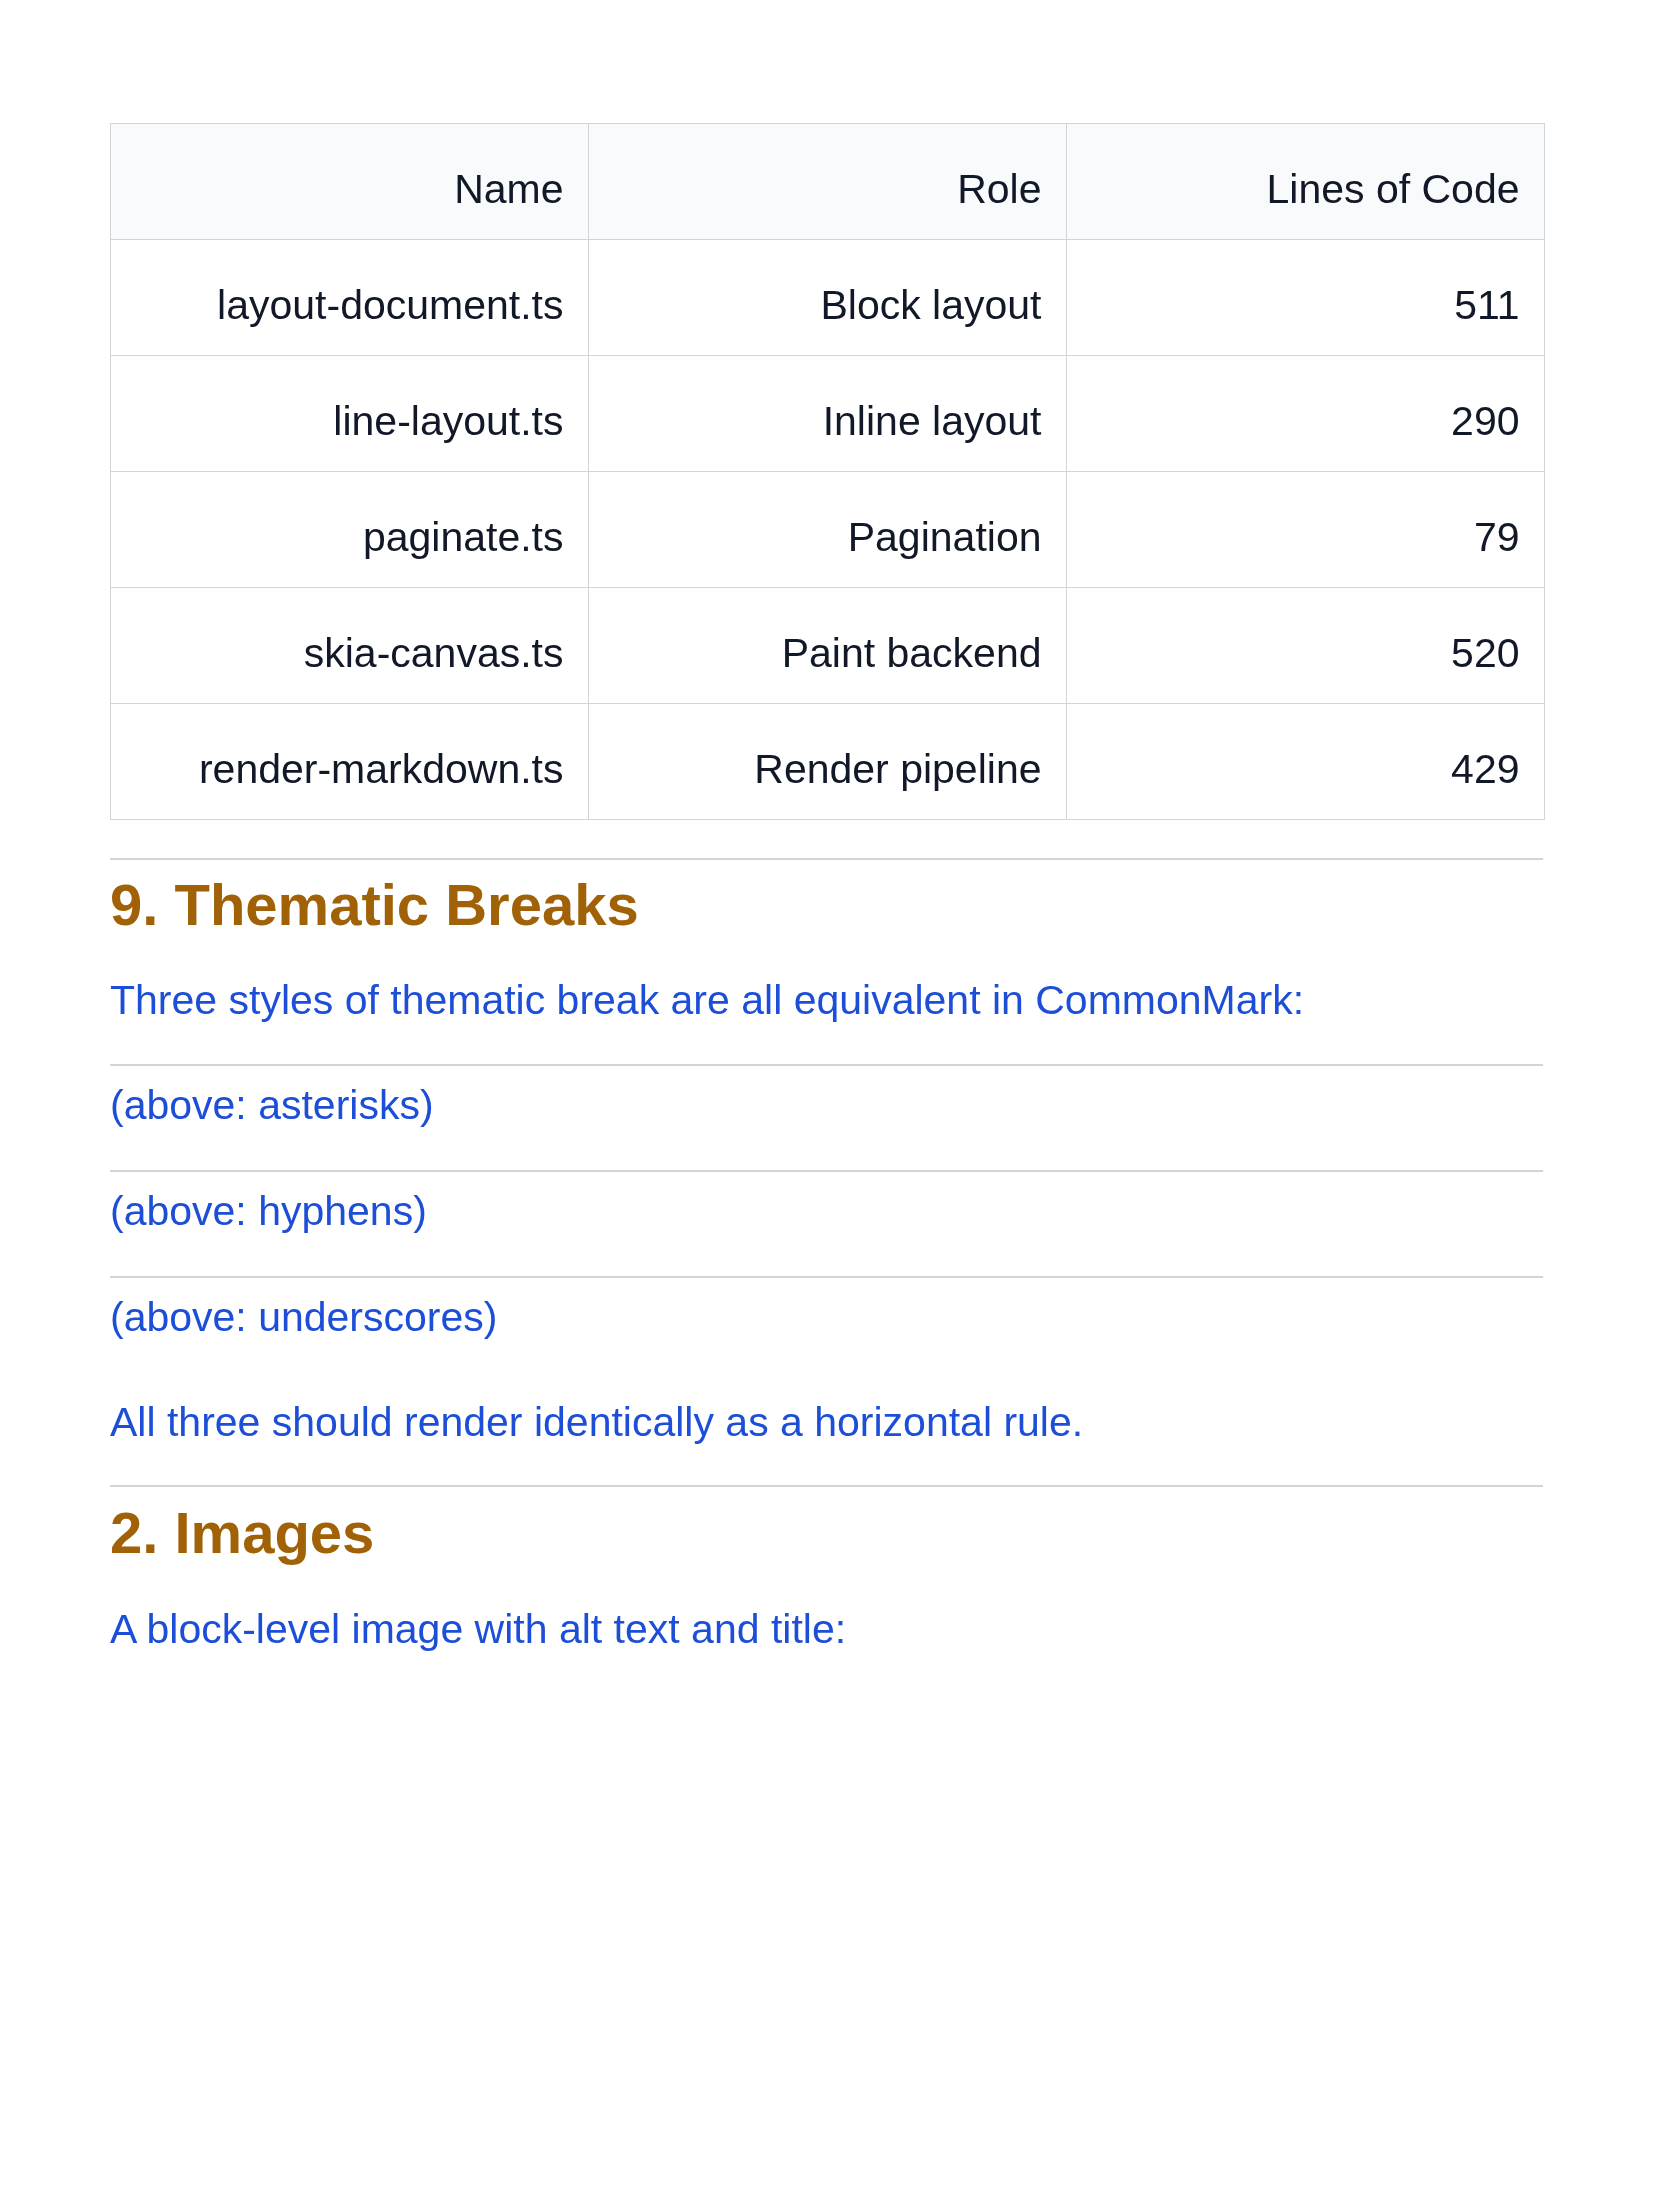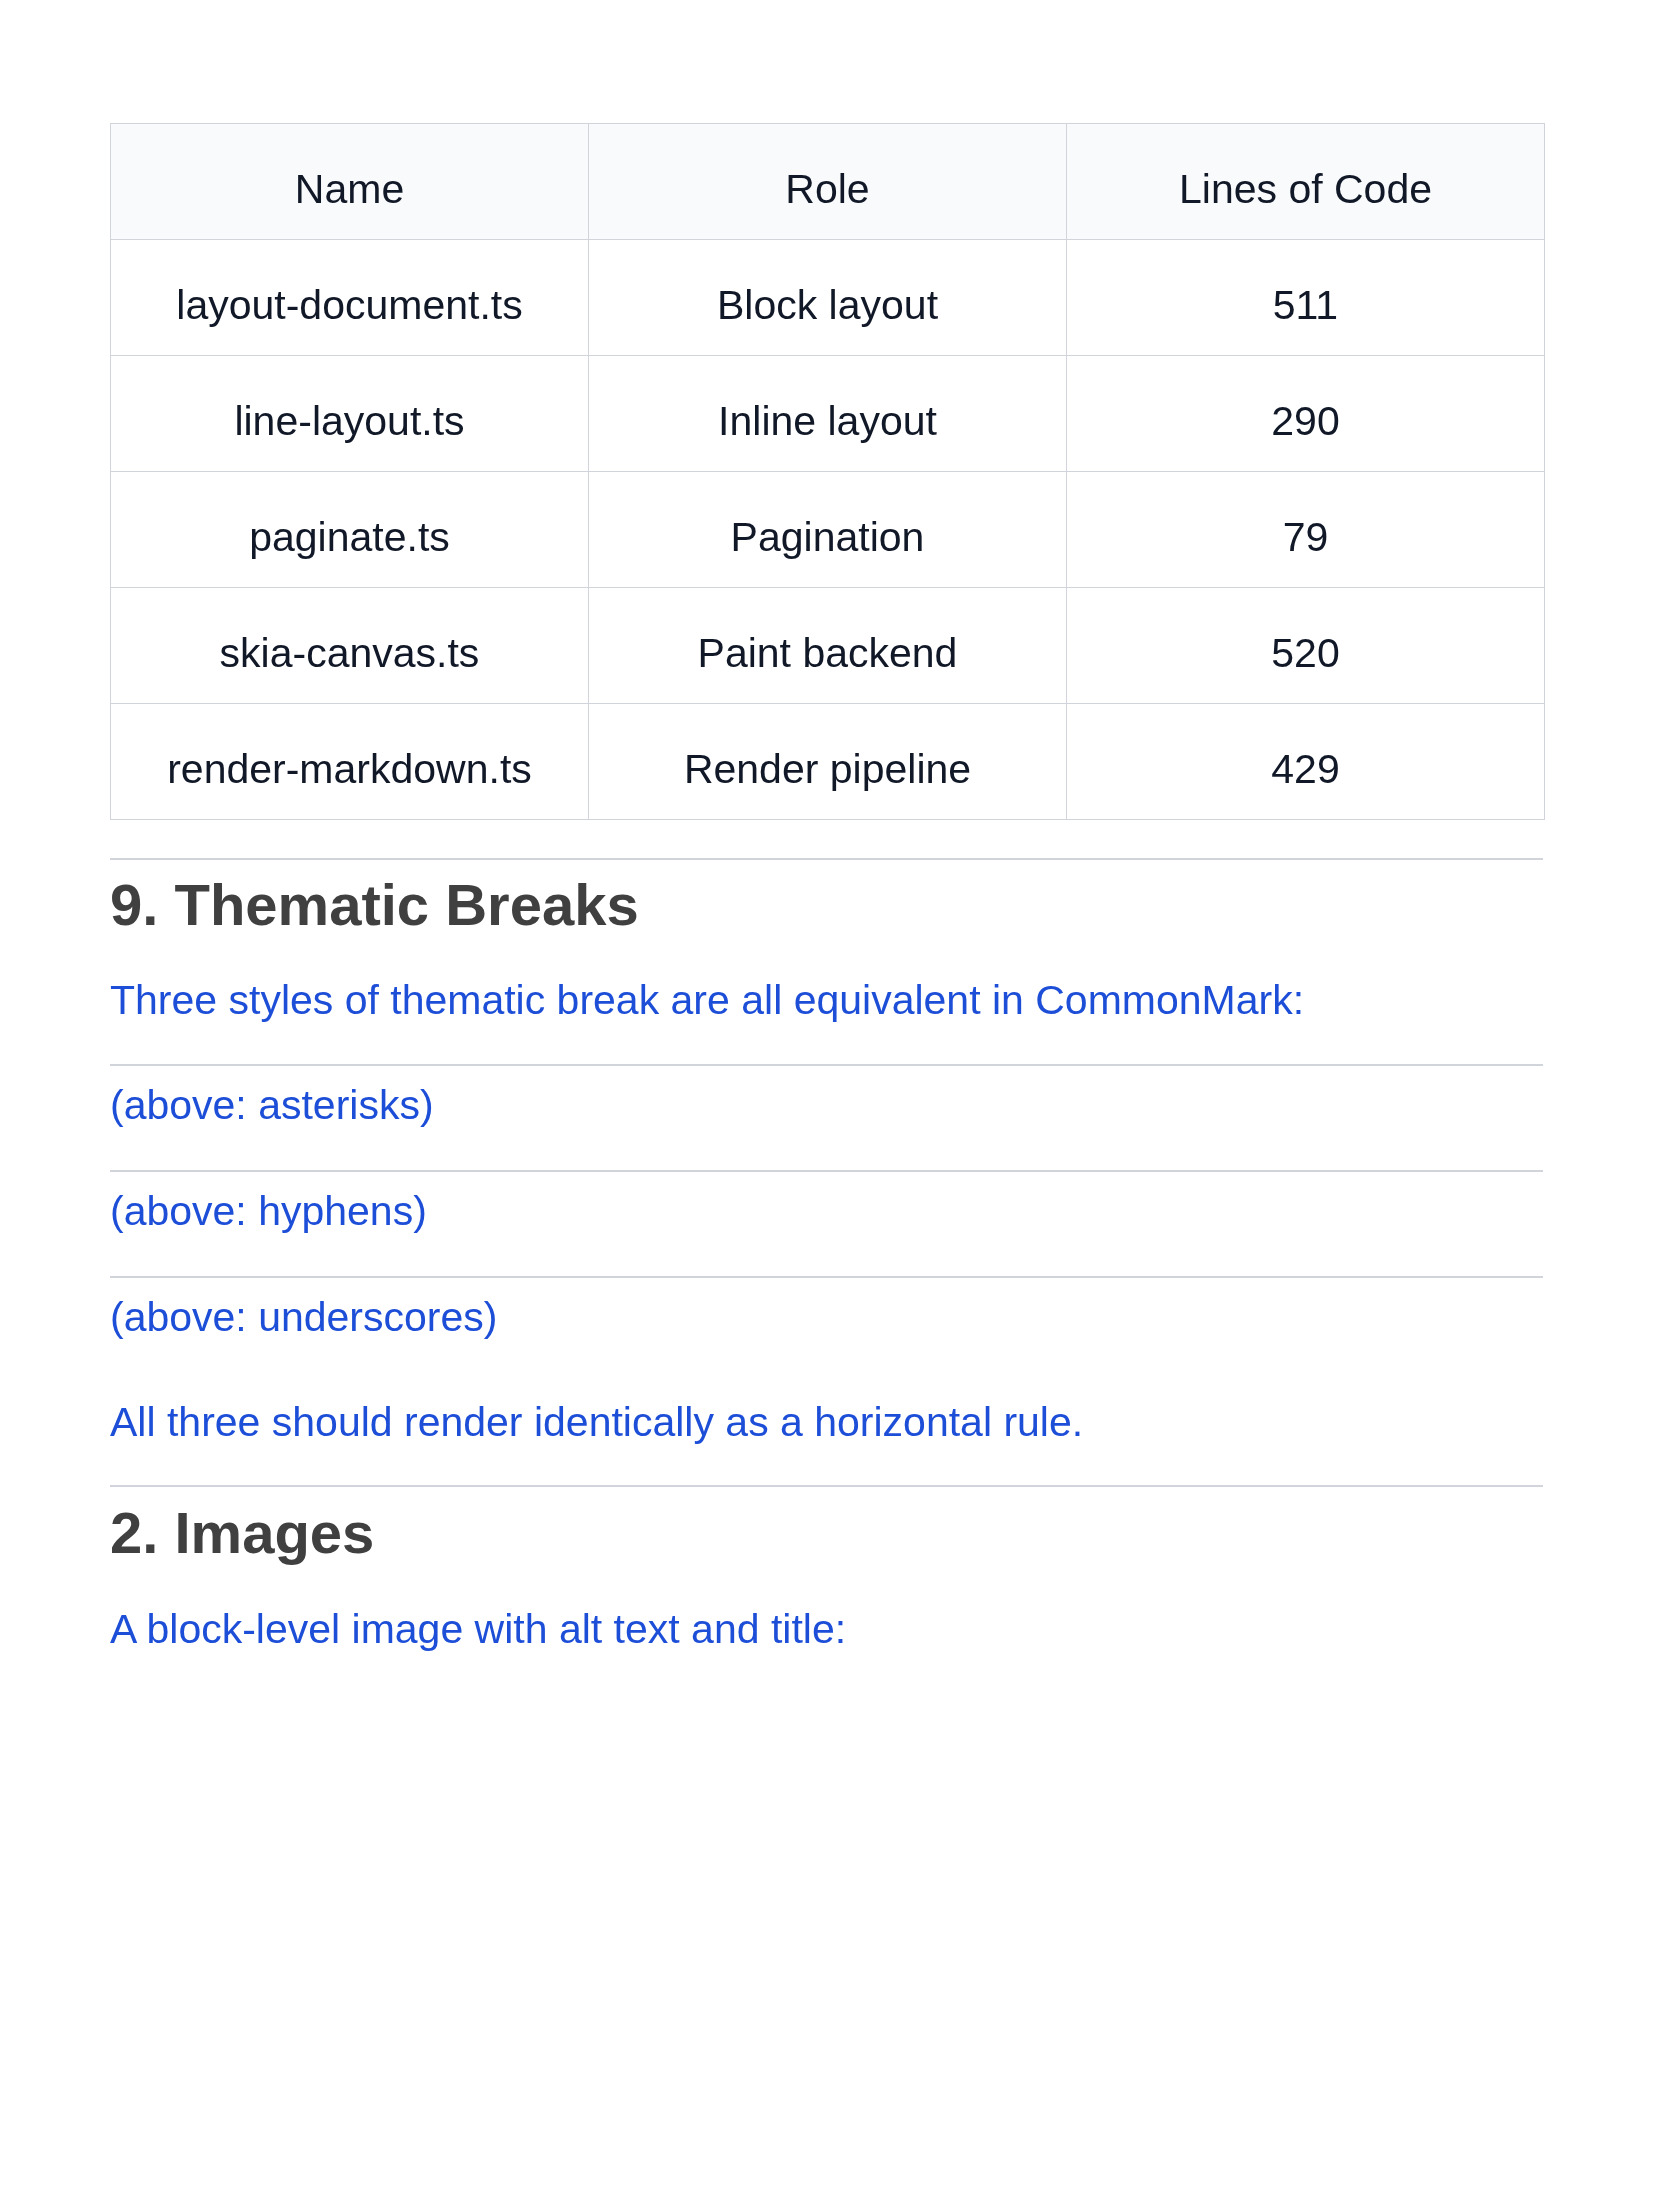--- a/index.html
+++ b/index.html
@@ -32,21 +32,21 @@
   }
   table.data-table th,
   table.data-table td {
     border: 1.5px solid #d1d5db;
     height: 116px;
     box-sizing: border-box;
     padding: 34px 24.5px 19px 24.5px;
     font-size: 41px;
     line-height: 62px;
     font-weight: normal;
-    text-align: center;
+    text-align: right;
     vertical-align: top;
     white-space: nowrap;
     color: #111827;
   }
   table.data-table thead th {
     background: #f9fafb;
   }
   .hr {
     position: absolute;
     left: 110px;
@@ -54,21 +54,21 @@
     height: 1.5px;
     background: #d1d5db;
   }
   .h2 {
     position: absolute;
     left: 110px;
     margin: 0;
     font-size: 58px;
     line-height: 73px;
     font-weight: bold;
-    color: #404040;
+    color: #a16207;
     white-space: nowrap;
   }
   .p {
     position: absolute;
     left: 110px;
     margin: 0;
     font-size: 41px;
     line-height: 62px;
     color: #1d4ed8;
     white-space: nowrap;

